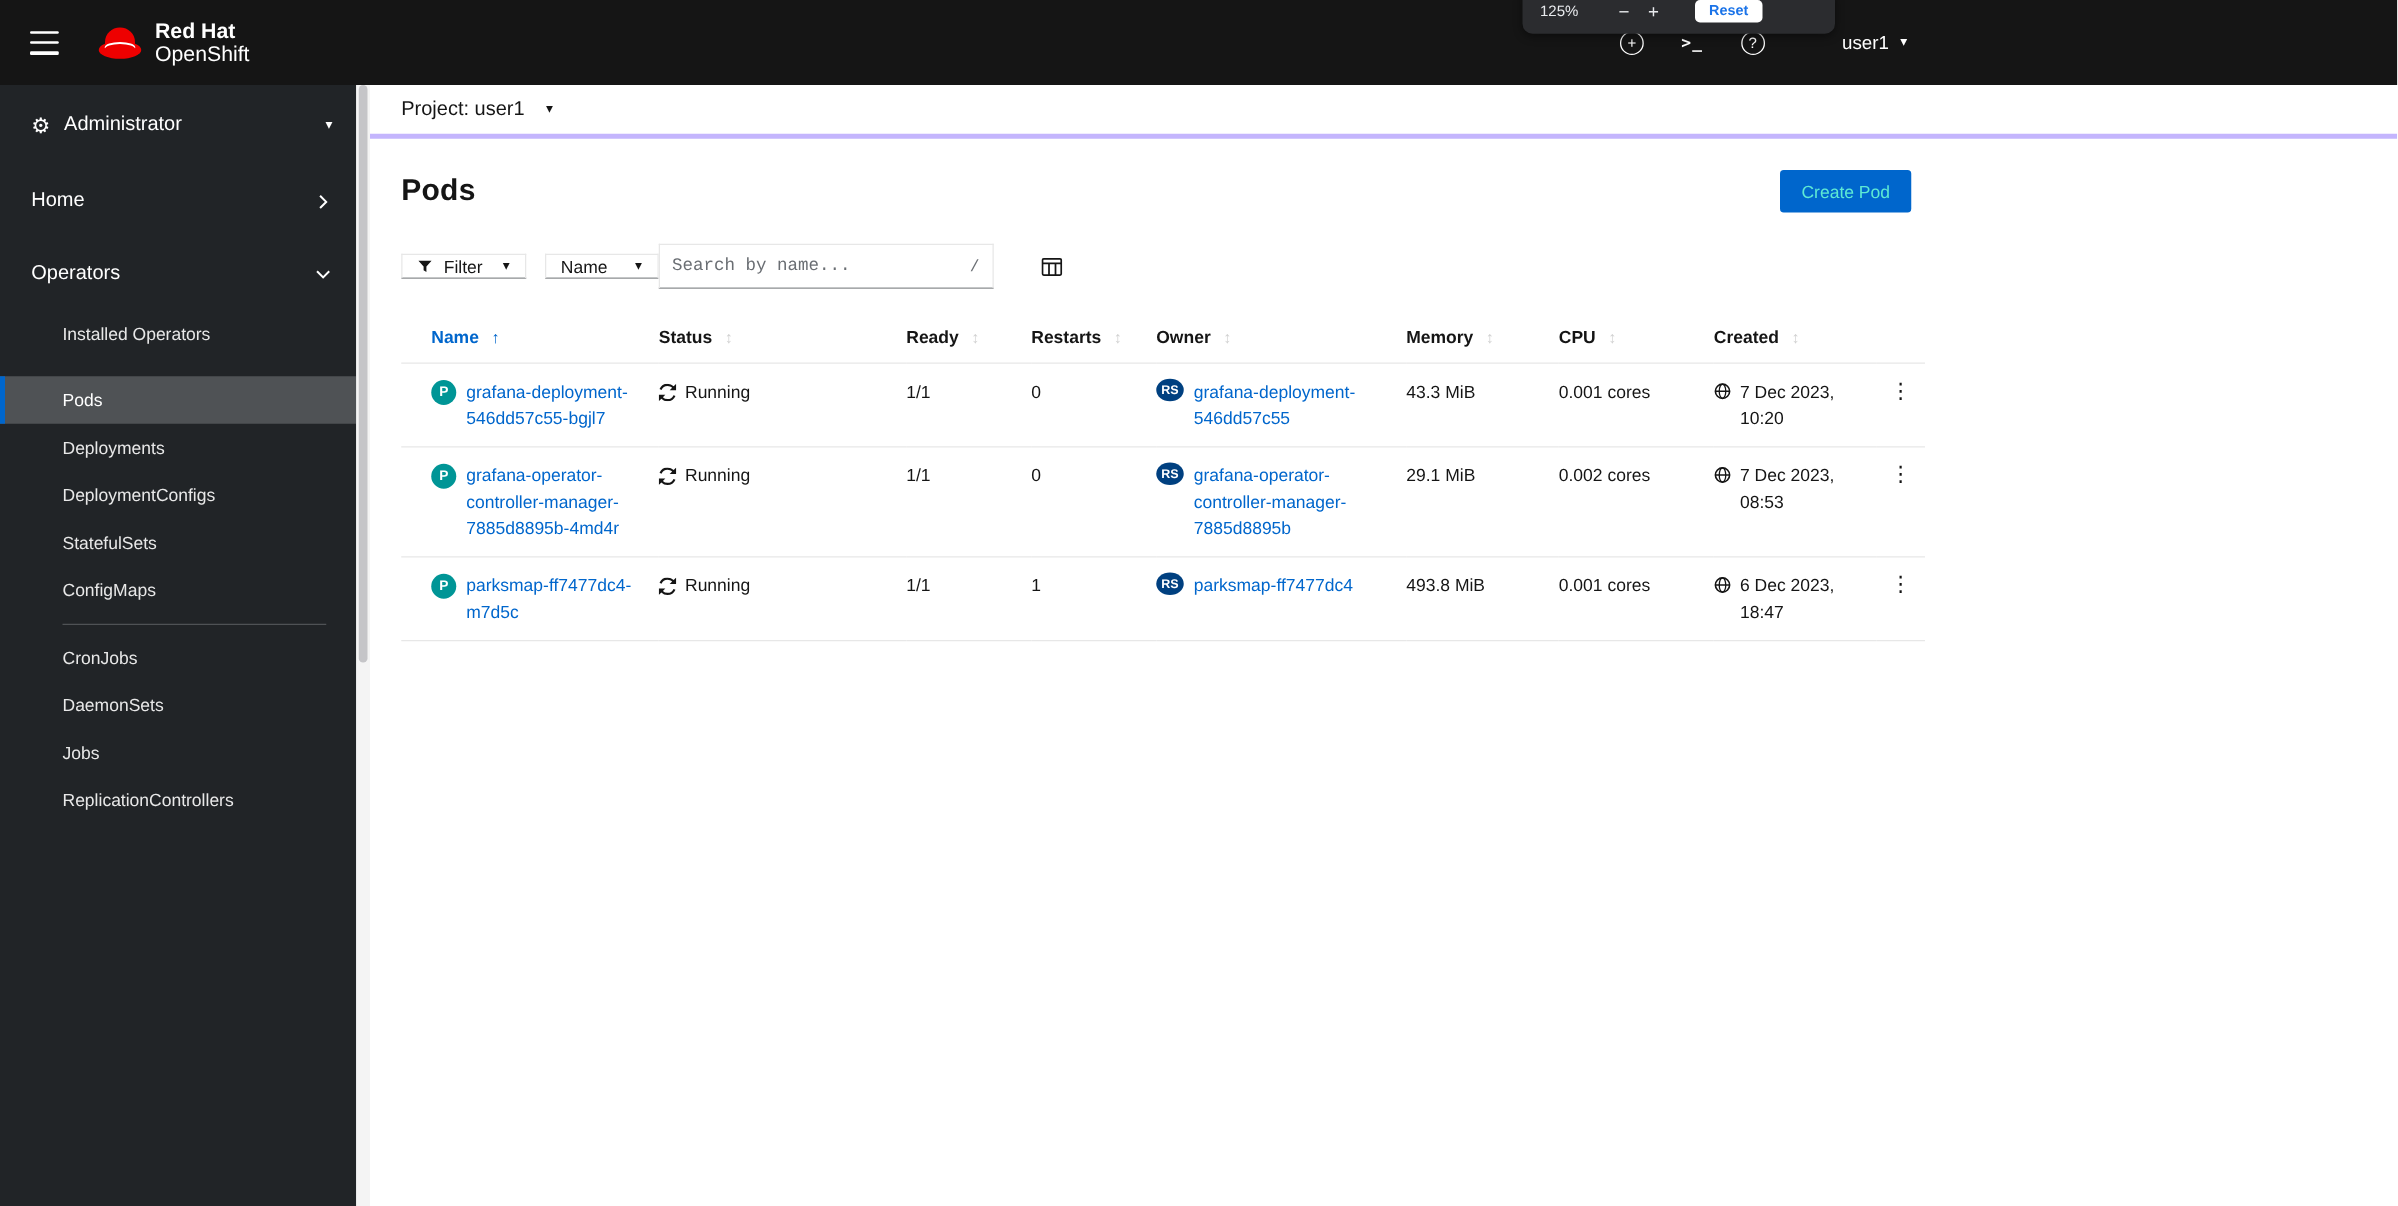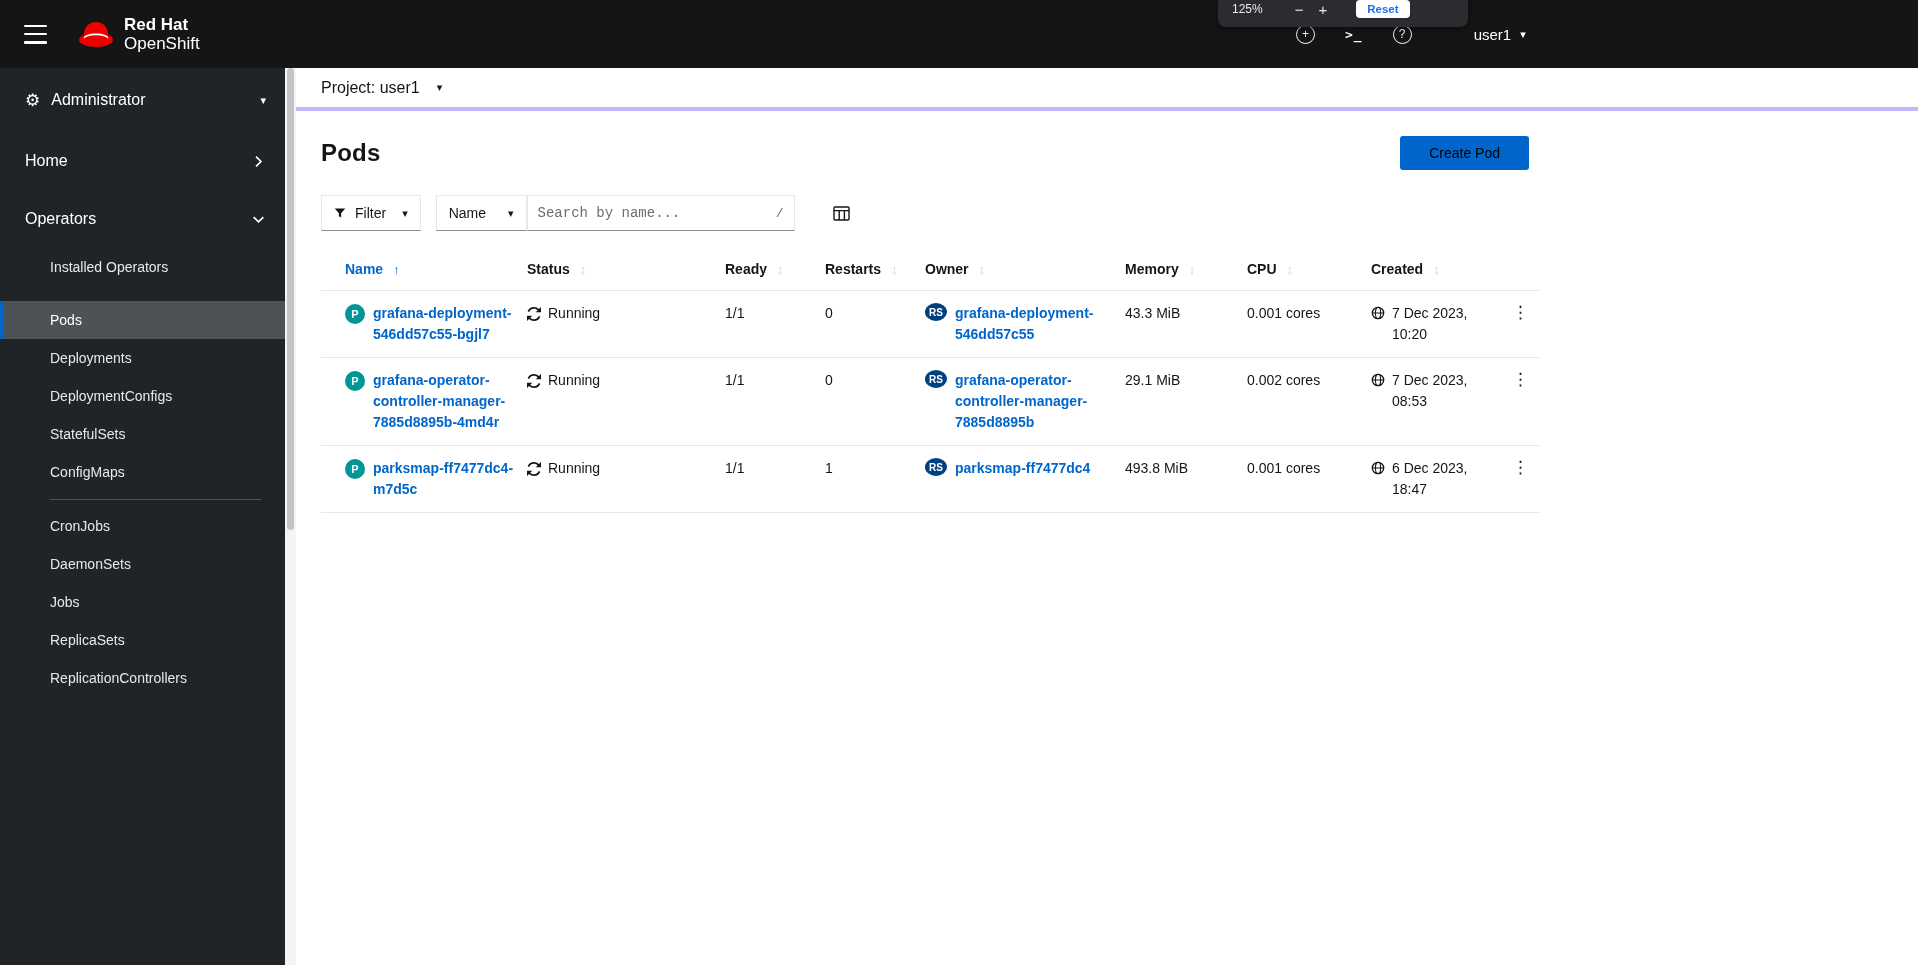--- a/index.html
+++ b/index.html
@@ -50,24 +50,24 @@
   .sidebar-scrollbar { position:absolute; left:285px; top:68px; width:11px; bottom:0; background:#f4f4f4; }
   .sidebar-scrollbar .thumb { position:absolute; top:0; left:2px; width:7px; height:462px; background:#c5c5c8; border-radius:4px; cursor:pointer; }
 
   
   .main { position:absolute; left:296px; top:68px; right:0; bottom:0; background:#fff; overflow:hidden; }
   .project-bar { height:43px; border-bottom:4px solid #c4b5fd; display:flex; align-items:center; padding-left:25px; font-size:16px; cursor:pointer; }
   .project-bar .caret-sm { margin-left:17px; }
   .content { width:1244px; }
   .page-header { display:flex; align-items:center; justify-content:space-between; padding:25px 11px 0 25px; }
   .page-title { font-size:24px; font-weight:600; letter-spacing:.2px; }
-  .btn-primary { background:#0066cc; color:#000000; border:none; font-size:14px; padding:9px 29px; border-radius:3px; cursor:pointer; }
+  .btn-primary { background:#0066cc; color:#5eead4; border:none; font-size:14px; padding:9px 17px; border-radius:3px; cursor:pointer; }
 
   .toolbar { display:flex; align-items:center; padding-left:25px; margin-top:25px; }
-  .dd { height:36px; background:#fff; border:1px solid #e7e7e7; border-bottom-color:#8a8d90; display:flex; align-items:center; padding:0 12px; font-size:14px; cursor:pointer; }
+  .dd { height:20px; background:#fff; border:1px solid #e7e7e7; border-bottom-color:#8a8d90; display:flex; align-items:center; padding:0 12px; font-size:14px; cursor:pointer; }
   .dd-filter .dd-label { margin:0 16px 0 9px; }
   .dd-name { margin-left:15px; }
   .dd-name .dd-label { margin-right:22px; }
   .search-wrap { position:relative;font-family:Liberation Mono, monospace; }
   .search-input { width:268px; height:36px; border:1px solid #e7e7e7; border-bottom-color:#8a8d90; padding:0 26px 0 10px; font-size:14px; font-family:inherit; color:#151515; outline:none; }
   .search-input::placeholder { color:#6a6e73; }
   .search-slash { position:absolute; right:11px; top:50%; transform:translateY(-50%); color:#6a6e73; font-size:13px; }
   .col-mgmt { margin-left:34px; background:none; border:none; cursor:pointer; display:flex; align-items:center; padding:4px; }
 
   
@@ -79,21 +79,21 @@
   th .hdr-label.sorted { color:#0066cc; }
   .sort-icon { margin-left:10px; color:#d2d2d2; font-size:13px; font-weight:normal; }
   .sort-icon.asc { color:#0066cc; font-weight:bold; }
   tbody tr { border-top:1px solid #e7e7e7; border-bottom:1px solid #e7e7e7; }
   td { padding:12px 10px 12px 0; vertical-align:top; font-size:14px; line-height:21px; }
   td:first-child { padding-left:24px; }
   .cell-flex { display:flex; gap:8px; align-items:flex-start; }
   .badge { flex:none; border-radius:50%; color:#fff; display:flex; align-items:center; justify-content:center; font-weight:bold; }
   .badge-pod { width:20px; height:20px; background:#009596; font-size:11px; margin-top:1px; }
   .badge-rs { width:22px; height:18px; background:#004080; font-size:10px; }
-  a.res-link { color:#0066cc; text-decoration:none; overflow-wrap:break-word; word-break:break-word; min-width:0; flex:1; cursor:pointer;font-weight:bold; }
+  a.res-link { color:#0066cc; text-decoration:none; overflow-wrap:break-word; word-break:break-word; min-width:0; flex:1; cursor:pointer; }
   .status-flex { display:flex; align-items:center; gap:7px; }
   .status-flex svg { flex:none; }
   .created-flex { display:flex; gap:7px; }
   .created-flex svg { margin-top:3px; flex:none; }
   .created-text { overflow-wrap:break-word; min-width:0; }
   td.cell-kebab { text-align:center; padding:10px 0 0 0; }
   .kebab-btn { background:none; border:none; font-size:17px; line-height:17px; color:#151515; cursor:pointer; padding:3px 8px; }
 </style>
 </head>
 <body>
@@ -189,23 +189,20 @@
   </li>
             <li class="nav-divider"></li>
             <li class="nav-sub-item">
     <span>CronJobs</span>
   </li>
             <li class="nav-sub-item">
     <span>DaemonSets</span>
   </li>
             <li class="nav-sub-item">
     <span>Jobs</span>
-  </li>
-            <li class="nav-sub-item">
-    <span>ReplicaSets</span>
   </li>
             <li class="nav-sub-item">
     <span>ReplicationControllers</span>
   </li>
           </ul>
       </li>
     </ul>
   </nav>
 
   <div class="sidebar-scrollbar">

